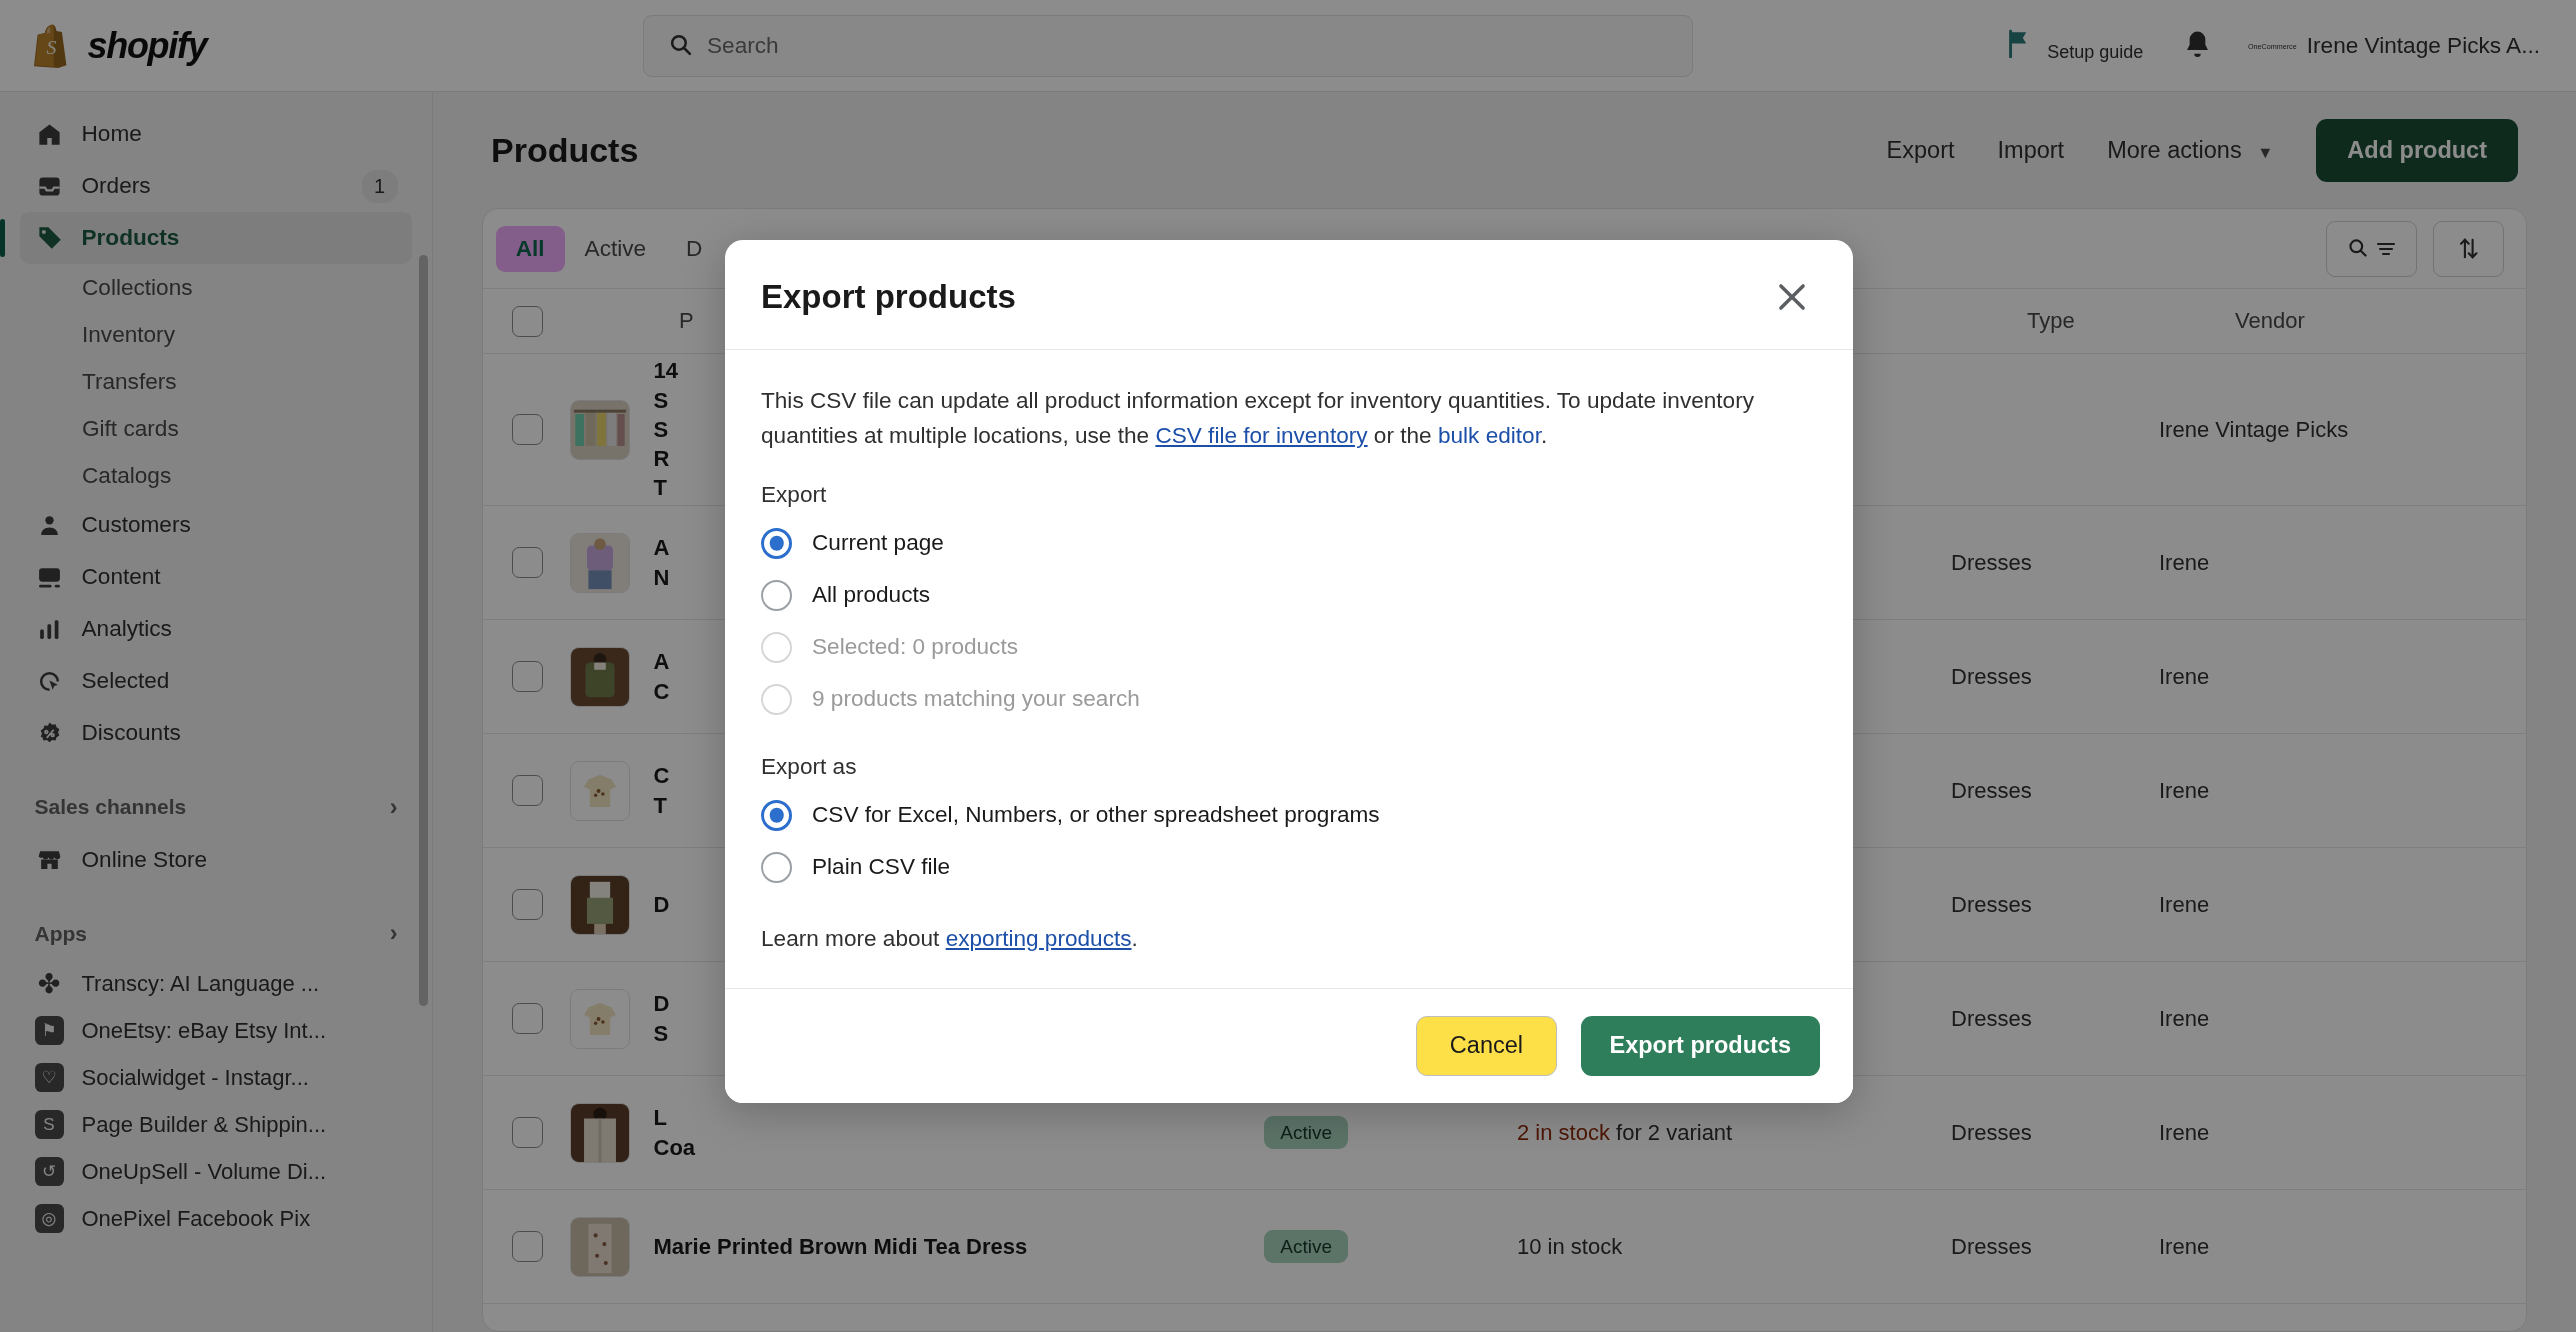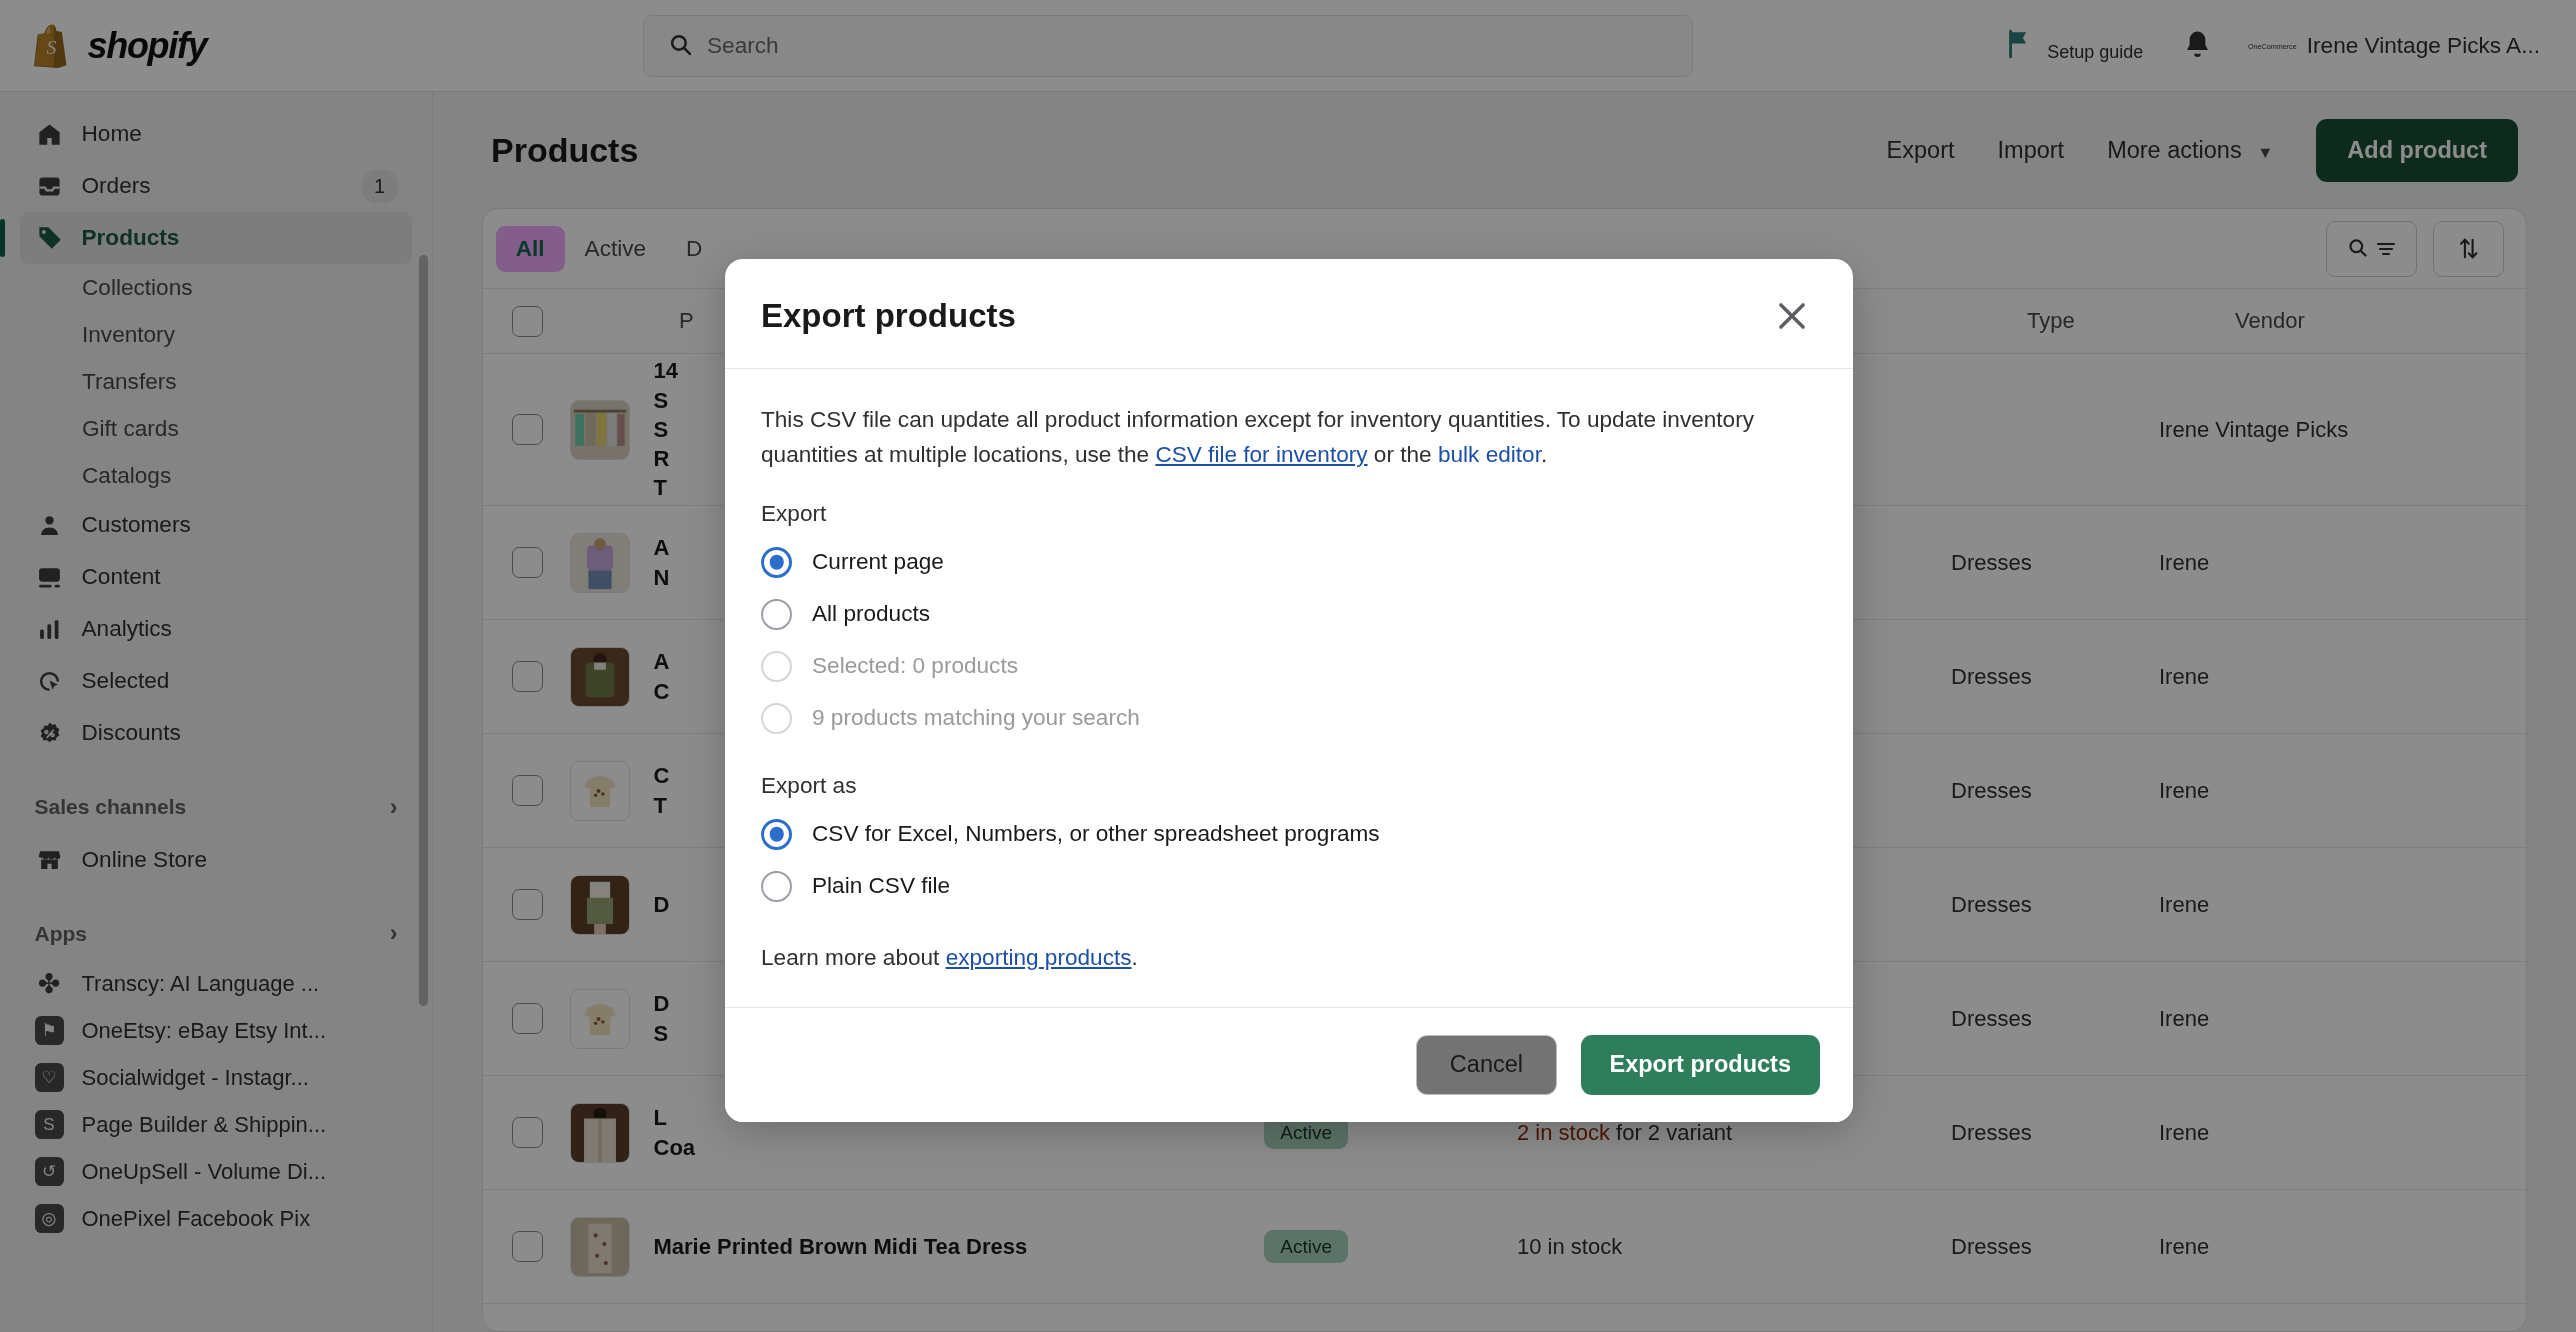--- a/index.html
+++ b/index.html
@@ -196,21 +196,21 @@
   }
   .badge {
     display: inline-block; background: #a8d2bd; color: #17372b;
     font-size: 19px; padding: 5.4px 16.3px; border-radius: 9px;
   }
   .inv-low { color: #8e2a0b; }
 
   
   .modal-wrap {
     position: absolute; z-index: 100;
-    left: 725px; top: 259px; width: 1128px;
+    left: 725px; top: 240px; width: 1128px;
     background: #ffffff; border-radius: 18px;
     box-shadow: 0 9px 40px rgba(0,0,0,0.22);
     overflow: hidden;
   }
   .modal-head {
     display: flex; align-items: center;
     padding: 31px 36px 27px 36px; border-bottom: 0.9px solid #e6e6e6;
   }
   .modal-title { font-size: 33px; font-weight: 700; color: #1a1a1a; }
   .modal-close {
@@ -247,21 +247,21 @@
   .radio.dim { border-color: #d4d6d8; }
   .learn {
     margin-top: 33px; font-size: 22.6px; color: #303030;
   }
   .learn a { color: #1c4fa8; text-decoration: underline; }
   .modal-foot {
     display: flex; justify-content: flex-end; align-items: center; gap: 23.5px;
     padding: 27px 33px; border-top: 0.9px solid #e6e6e6; background: #fff;
   }
   .btn-secondary {
-    background: #737373; border: 0.9px solid #bdbdbd; border-radius: 11px;
+    background: #fde047; border: 0.9px solid #bdbdbd; border-radius: 11px;
     font-size: 23.5px; color: #1a1a1a; padding: 15.4px 33px;
   }
   .btn-export {
     background: #2e7d5b; border: none; border-radius: 11px;
     font-size: 23.5px; font-weight: 600; color: #ffffff; padding: 16.3px 29px;
   }
 
   .thumb-img { width: 100%; height: 100%; display: block; }
 </style>
 </head>

